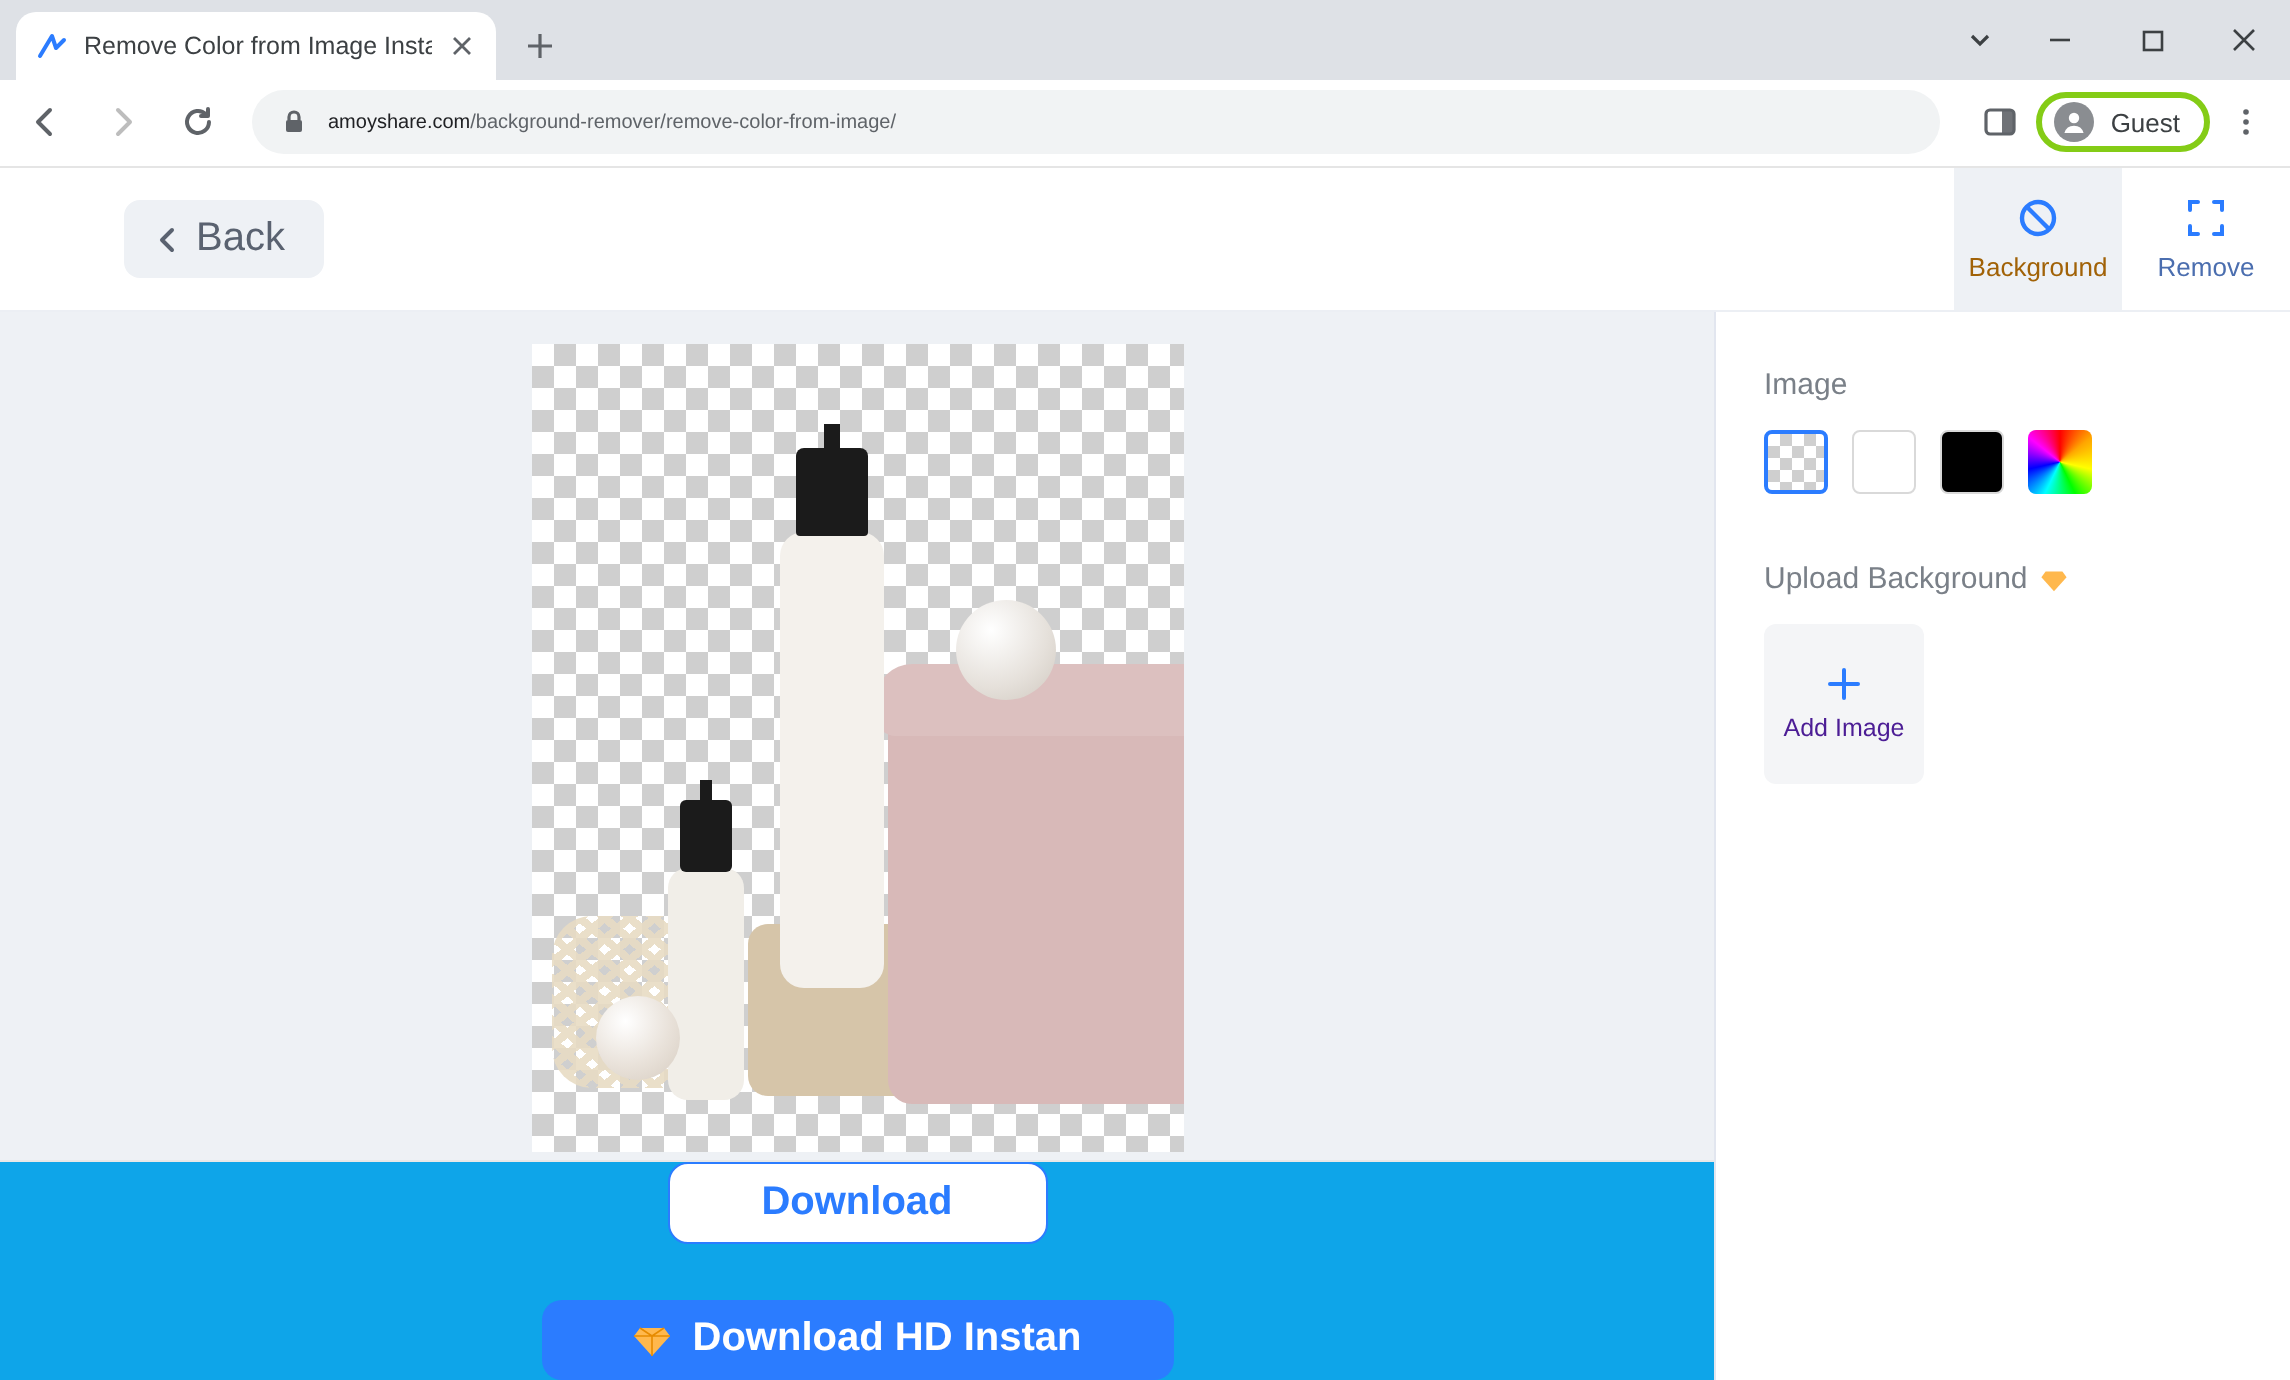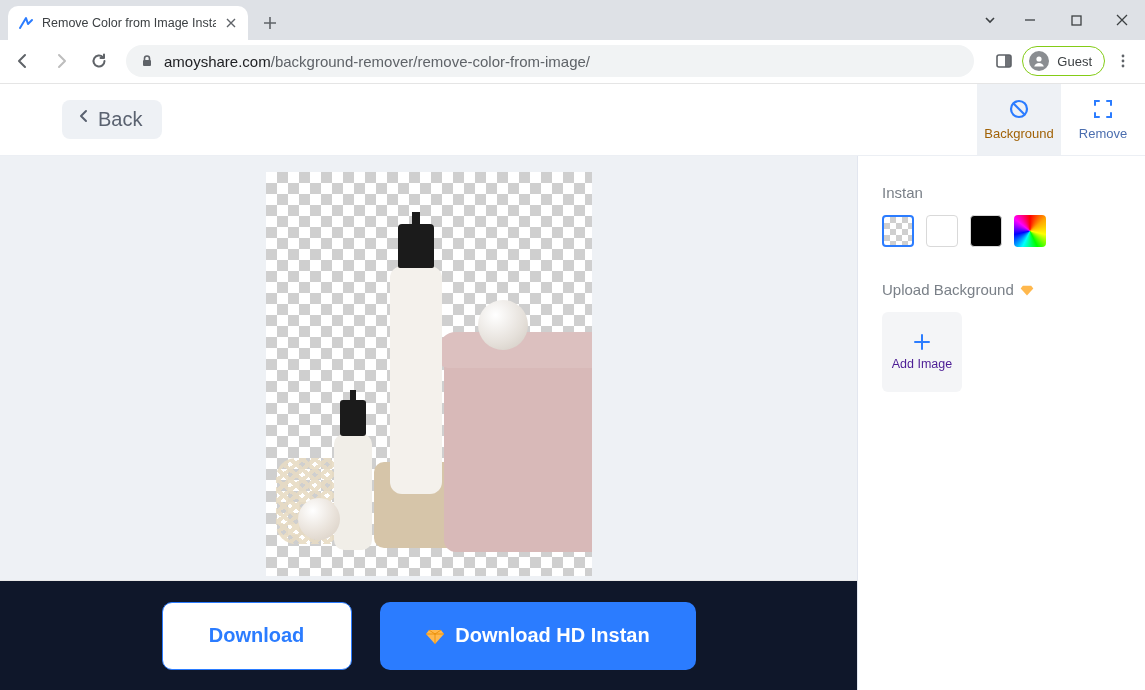--- a/index.html
+++ b/index.html
@@ -100,37 +100,37 @@
     background: #f1f3f4;
     border-radius: 16px;
     display:flex;
     align-items:center;
     padding: 0 14px;
     gap: 10px;
     margin: 0 6px;
   }
   .lock-icon { color:#5f6368; flex-shrink:0; }
   .url-text {
-    font-size: 15px;
+    font-size: 10px;
     color: #202124;
     white-space: nowrap;
     overflow:hidden;
   }
   .url-text .domain { color:#202124; }
   .url-text .path { color:#5f6368; }
   .right-icons {
     display:flex;align-items:center;gap:2px;
     margin-left:4px;
   }
   .ext-btn {
     width:32px;height:32px;display:flex;align-items:center;justify-content:center;color:#5f6368;border-radius:4px;
   }
   .guest-chip {
     height: 30px;
-    border:1px solid #84cc16;
+    border:3px solid #84cc16;
     border-radius: 16px;
     display:flex;align-items:center;
     padding: 0 12px 0 6px;
     gap:8px;
     color:#3c4043;
     font-size:13px;
   }
   .guest-avatar {
     width:20px;height:20px;border-radius:50%;
     background:#8a8d91;
@@ -143,21 +143,21 @@
     border-bottom: 1px solid #eceff4;
     display:flex;
     align-items:center;
     justify-content: space-between;
     padding-left: 62px;
   }
   .back-chip {
     background:#eef1f5;
     border-radius: 8px;
     padding: 8px 20px 8px 14px;
-    display:flex;align-items:flex-start;gap:6px;
+    display:flex;align-items:center;gap:6px;
     color:#5a6270;
     font-size:20px;
   }
   .tool-tabs {
     display:flex;
     height:100%;
   }
   .tool-tab {
     width: 84px;
     display:flex;
@@ -203,26 +203,27 @@
       linear-gradient(-45deg,#cfcfcf 25%,transparent 25%),
       linear-gradient(45deg,transparent 75%,#cfcfcf 75%),
       linear-gradient(-45deg,transparent 75%,#cfcfcf 75%);
     background-size:22px 22px;
     background-position:0 0,0 11px,11px -11px,-11px 0;
     position:relative;
     overflow:hidden;
   }
   .btn-row {
     height:110px;
-    background:#0f172a;
+    background:#0ea5e9;
     display:flex;
     align-items:center;
     justify-content:center;
     gap:28px;
     border-top:1px solid #e8e8e8;
+    flex-direction:column;
   }
   .btn {
     height:68px;
     border-radius:10px;
     display:flex;align-items:center;justify-content:center;
     font-size:20px;
     font-weight:600;
     padding:0 34px;
     gap:10px;
     cursor:pointer;
@@ -505,21 +506,21 @@
               <path d="M4 4 H16 L19 8 L10 18 L1 8 Z" fill="#ffb84d"></path>
               <path d="M4 4 L10 8 L16 4 M1 8 H19 M10 8 V18" stroke="#e68a00" stroke-width="0.8" fill="none"></path>
             </svg>
         </span>
         <span>Download HD Instan</span>
       </div>
     </div>
   </div>
 
   <div class="side-panel">
-    <div class="sp-label">Instan</div>
+    <div class="sp-label">Image</div>
     <div class="swatch-row">
       <div class="swatch transparent selected"></div>
       <div class="swatch white"></div>
       <div class="swatch black"></div>
       <div class="swatch rainbow"></div>
     </div>
 
     <div class="sp-label">
       <span>Upload Background</span>
       <span>

